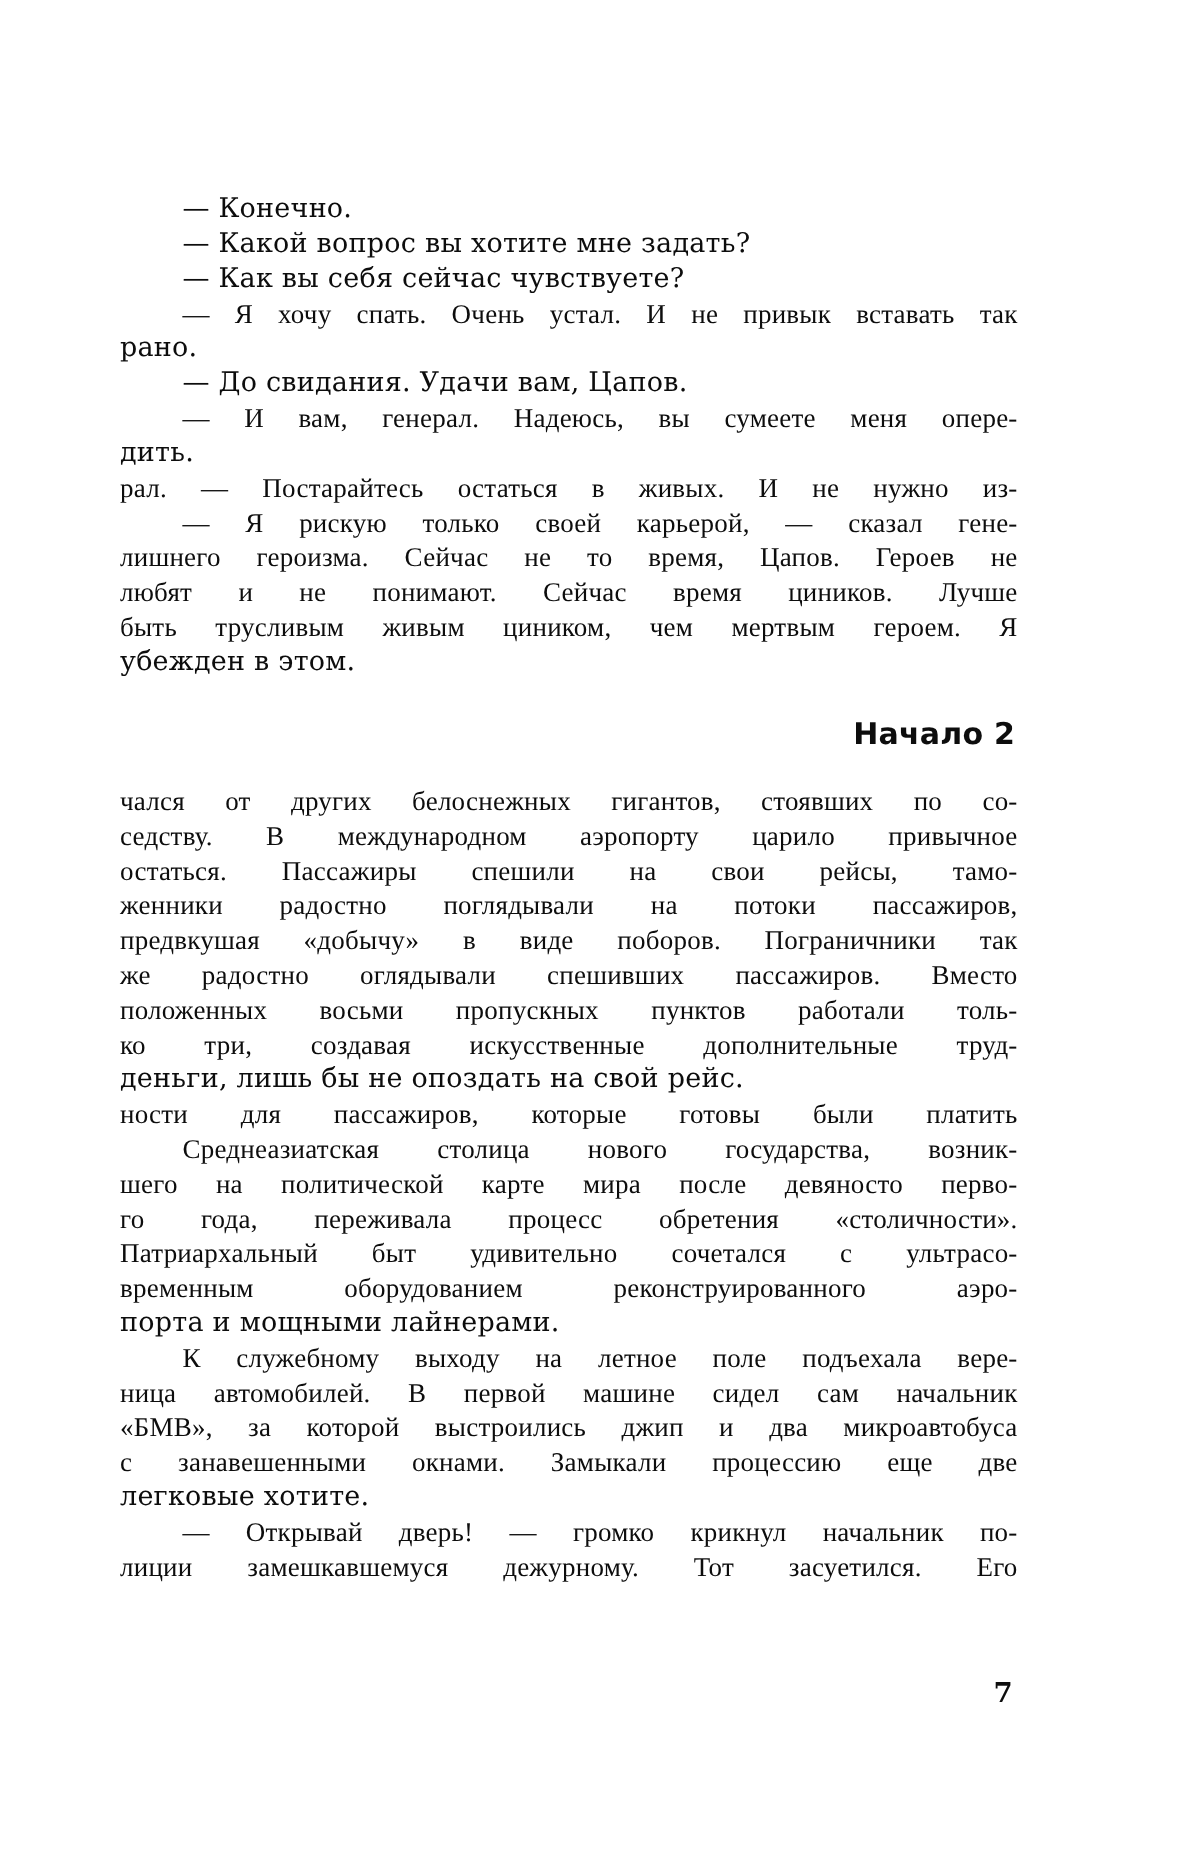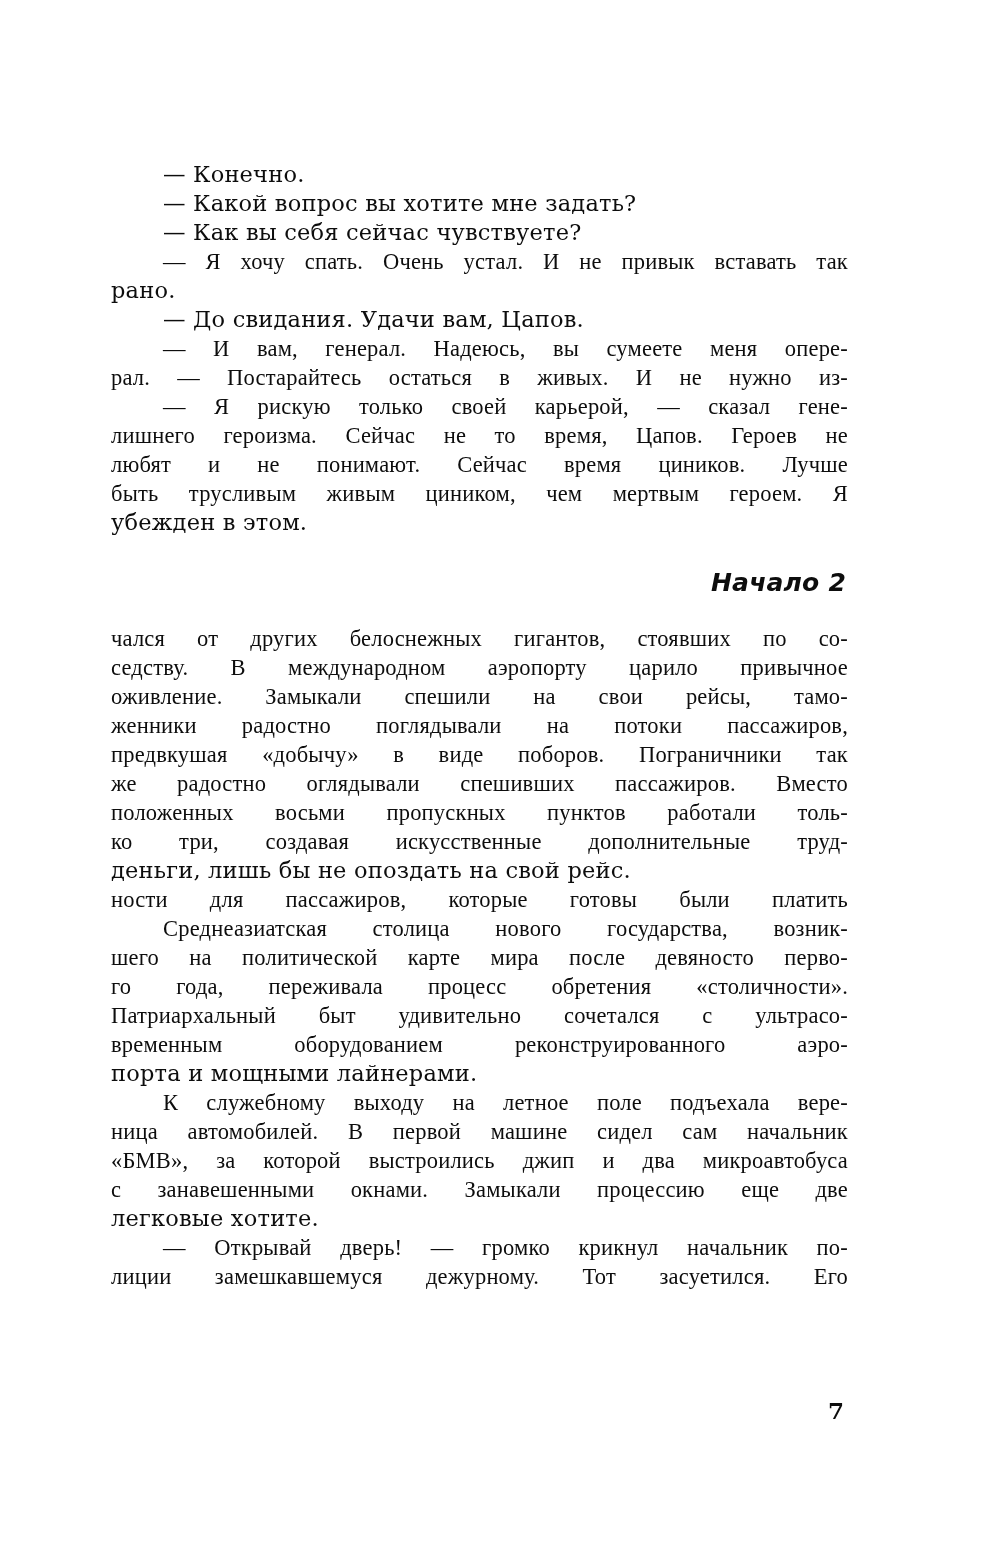--- a/index.html
+++ b/index.html
@@ -28,34 +28,32 @@
     font-size: 22.5px;
     line-height: 29px;
     letter-spacing: 0.2px;
   }
   .para {
     margin: 0;
   }
   .line {
     min-height: 29px;
     white-space: normal;
-    margin-left: 11px;
   }
   .line.first {
     text-indent: 52px;
   }
   .line.just {
     text-align: justify;
     text-align-last: justify;
     font-family: Liberation Serif, serif;
   }
   .chapter-heading {
     font-family: "DejaVu Sans", "Liberation Sans", sans-serif;
     font-weight: bold;
-    font-style: italic;
     font-size: 25px;
     line-height: 29px;
     text-align: right;
     margin: 31px 2px 27px 0;
   }
   .page-number {
     position: absolute;
     left: 100px;
     top: 1396px;
     width: 744px;
@@ -81,34 +79,35 @@
       </div>
       <div class="para">
         <div class="line first just">— Я хочу спать. Очень устал. И не привык вставать так</div>
         <div class="line">рано.</div>
       </div>
       <div class="para">
         <div class="line first">— До свидания. Удачи вам, Цапов.</div>
       </div>
       <div class="para">
         <div class="line first just">— И вам, генерал. Надеюсь, вы сумеете меня опере-</div>
+        <div class="line">дить.</div>
       </div>
       <div class="para">
         <div class="line just">рал. — Постарайтесь остаться в живых. И не нужно из-</div>
         <div class="line first just">— Я рискую только своей карьерой, — сказал гене-</div>
         <div class="line just">лишнего героизма. Сейчас не то время, Цапов. Героев не</div>
         <div class="line just">любят и не понимают. Сейчас время циников. Лучше</div>
         <div class="line just">быть трусливым живым циником, чем мертвым героем. Я</div>
         <div class="line">убежден в этом.</div>
       </div>
       <div class="chapter-heading">Начало 2</div>
       <div class="para">
         <div class="line just">чался от других белоснежных гигантов, стоявших по со-</div>
         <div class="line just">седству. В международном аэропорту царило привычное</div>
-        <div class="line just">оживление. Замыкали спешили на свои рейсы, тамо-</div>
+        <div class="line just">остаться. Пассажиры спешили на свои рейсы, тамо-</div>
         <div class="line just">женники радостно поглядывали на потоки пассажиров,</div>
         <div class="line just">предвкушая «добычу» в виде поборов. Пограничники так</div>
         <div class="line just">же радостно оглядывали спешивших пассажиров. Вместо</div>
         <div class="line just">положенных восьми пропускных пунктов работали толь-</div>
         <div class="line just">ко три, создавая искусственные дополнительные труд-</div>
         <div class="line">деньги, лишь бы не опоздать на свой рейс.</div>
         <div class="line just">ности для пассажиров, которые готовы были платить</div>
       </div>
       <div class="para">
         <div class="line first just">Среднеазиатская столица нового государства, возник-</div>

